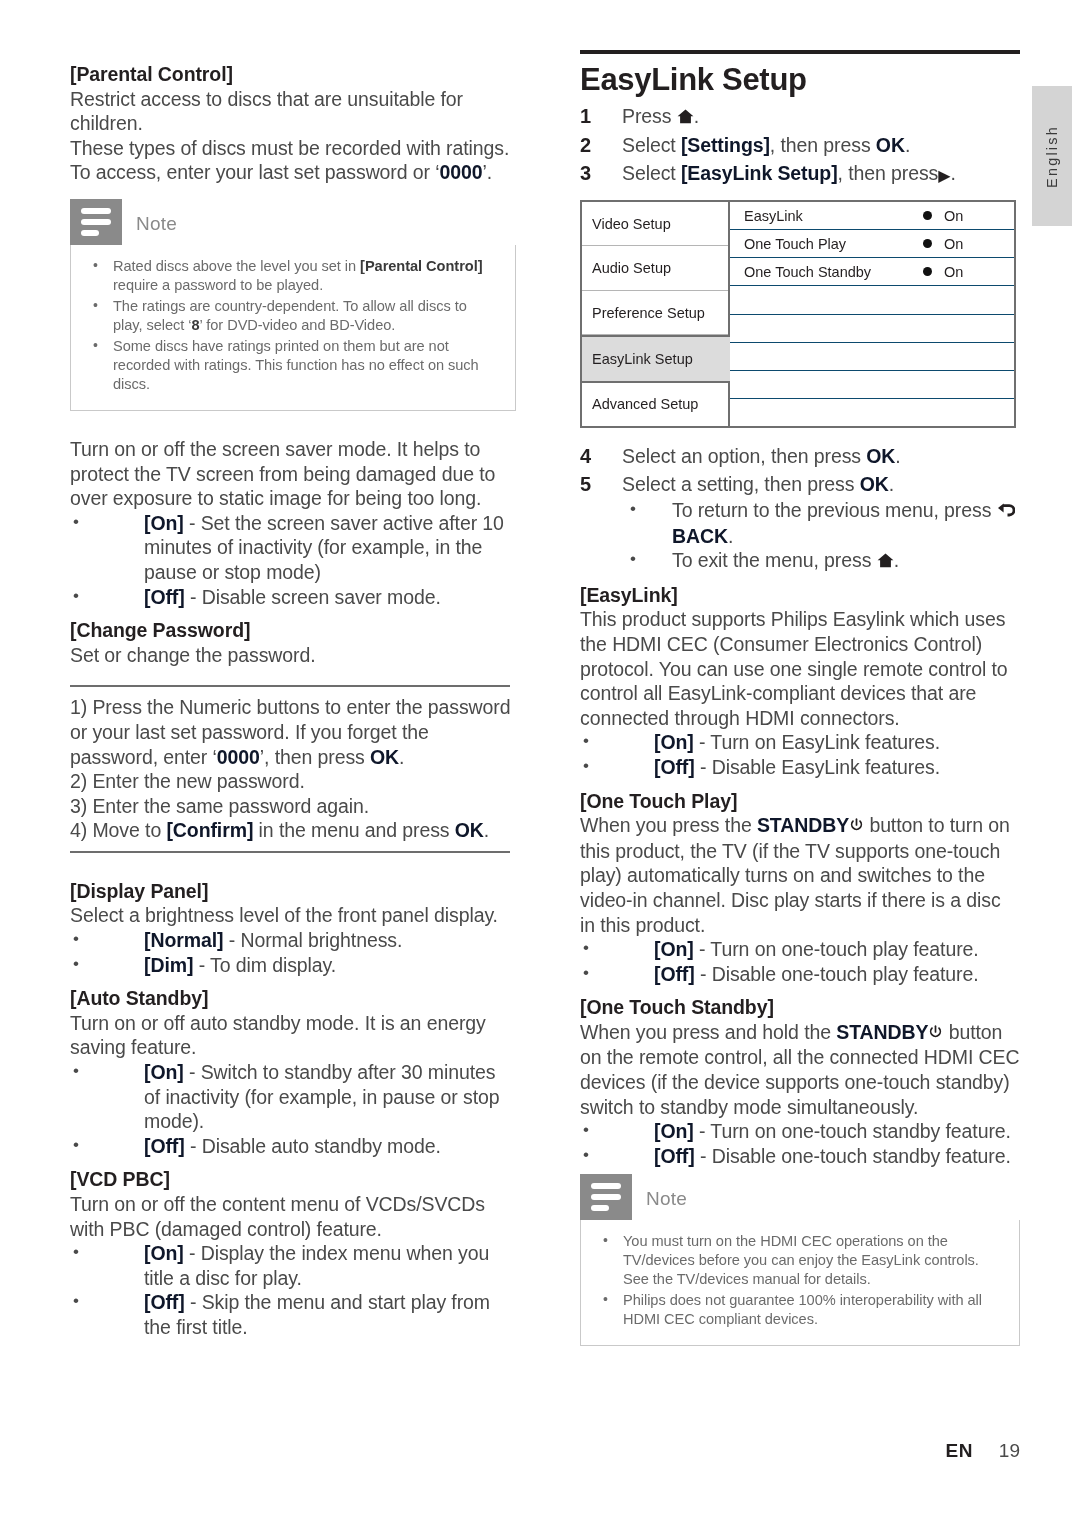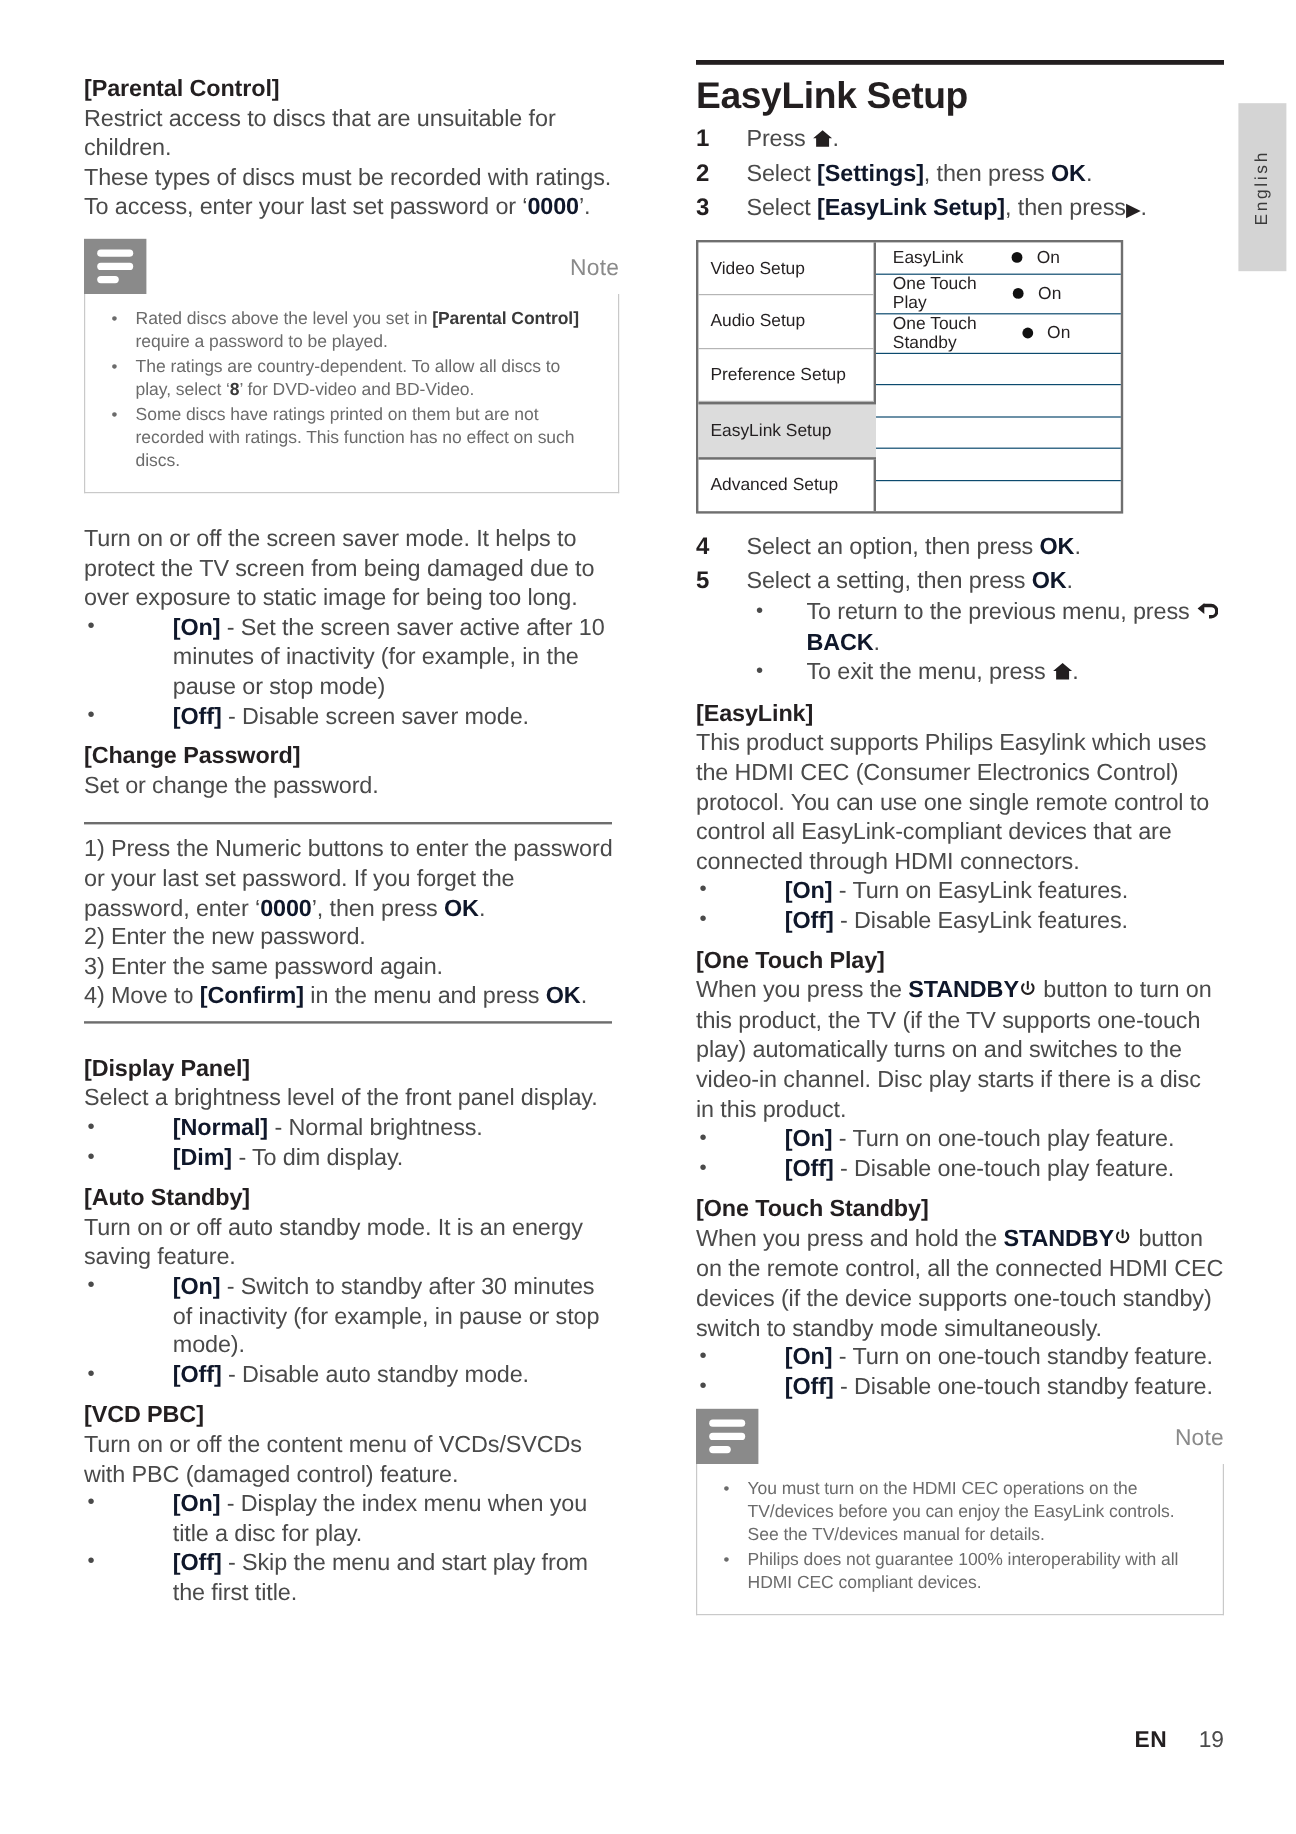--- a/index.html
+++ b/index.html
@@ -99,21 +99,20 @@
     font-size: 17px;
     color: #4a4a4a;
   }
 
   
   .note-wrap { position: relative; }
   .note-head {
     display: flex;
     align-items: flex-end;
     height: 34px;
-    justify-content: space-between;
   }
   .note-icon {
     width: 52px;
     height: 46px;
     background: #8a8a8a;
     display: flex;
     flex-direction: column;
     align-items: center;
     justify-content: center;
     gap: 5px;
@@ -226,21 +225,21 @@
     position: absolute;
     left: 8px;
     top: -1px;
     font-size: 17px;
   }
 
   
   .osd {
     display: flex;
     border: 2px solid #6f6f6f;
-    width: 356px;
+    width: 436px;
     height: 228px;
     box-sizing: border-box;
     background: #fff;
     margin: 10px 0 0 0;
   }
   .osd-left {
     width: 148px;
     box-sizing: border-box;
     border-right: 2px solid #6f6f6f;
     display: flex;

